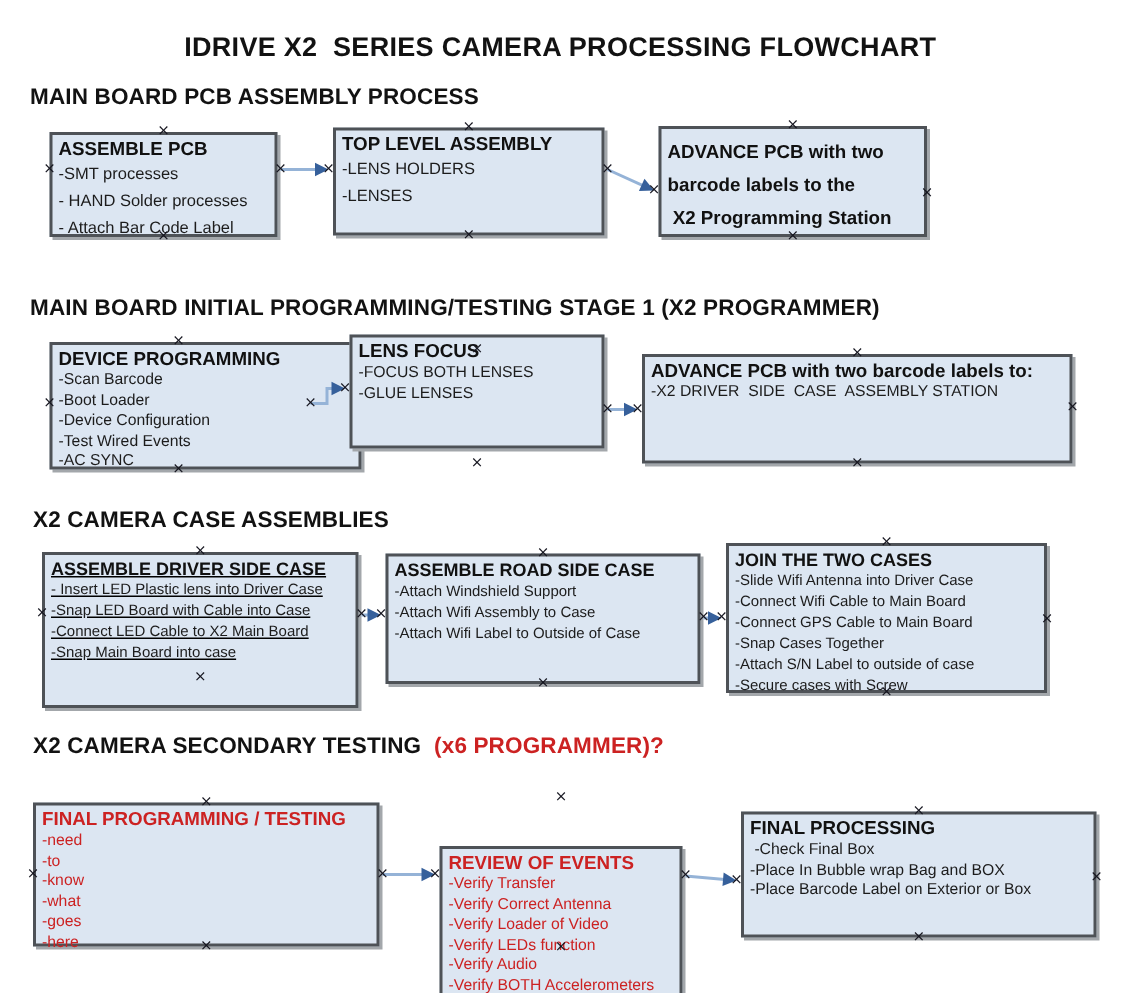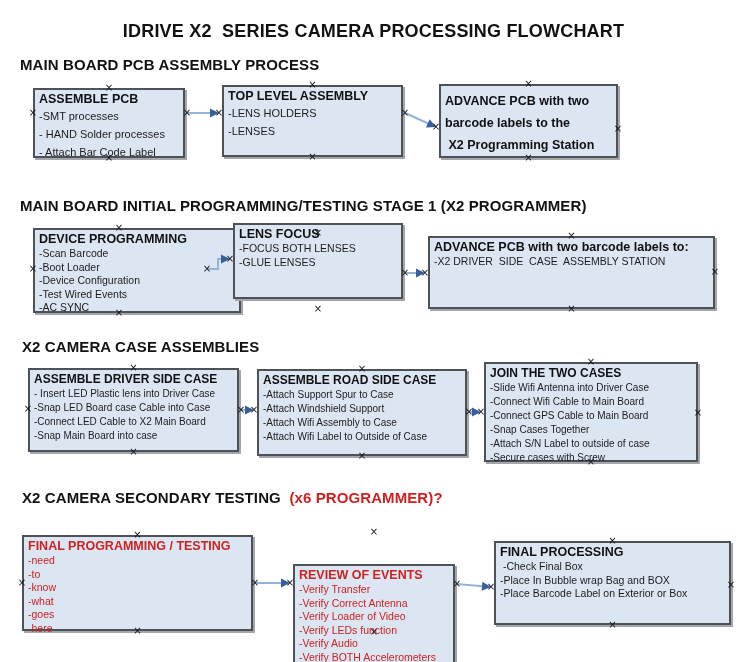--- a/index.html
+++ b/index.html
@@ -124,33 +124,32 @@
       <div class="box-item">-X2 DRIVER  SIDE  CASE  ASSEMBLY STATION</div>
     </div>
     <span class="handle" style="left: 571.5px; top: 236px;">×</span>
     <span class="handle" style="left: 571.5px; top: 309px;">×</span>
     <span class="handle" style="left: 715px; top: 272px;">×</span>
     <span class="handle" style="left: 207px; top: 269px;">×</span>
     <span class="handle" style="left: 230px; top: 259px;">×</span>
     <span class="handle" style="left: 405px; top: 273px;">×</span>
     <span class="handle" style="left: 425px; top: 273px;">×</span>
     <div class="section-heading" style="left: 22px; top: 338px;"><span>X2 CAMERA CASE ASSEMBLIES</span><span class="accent"></span></div>
-    <div class="flow-box s2" style="left: 28px; top: 368px; width: 211px; height: 84px;">
+    <div class="flow-box s2" style="left: 28px; top: 368px; width: 211px; height: 104px; text-decoration: underline;">
       <div class="box-title">ASSEMBLE DRIVER SIDE CASE</div>
       <div class="box-item">- Insert LED Plastic lens into Driver Case</div>
-      <div class="box-item">-Snap LED Board case Cable into Case</div>
+      <div class="box-item">-Snap LED Board with Cable into Case</div>
       <div class="box-item">-Connect LED Cable to X2 Main Board</div>
       <div class="box-item">-Snap Main Board into case</div>
     </div>
     <span class="handle" style="left: 133.5px; top: 368px;">×</span>
     <span class="handle" style="left: 133.5px; top: 452px;">×</span>
     <span class="handle" style="left: 28px; top: 409px;">×</span>
     <div class="flow-box s2" style="left: 257px; top: 369px; width: 210px; height: 87px;">
       <div class="box-title">ASSEMBLE ROAD SIDE CASE</div>
-      <div class="box-item">-Attach Support Spur to Case</div>
       <div class="box-item">-Attach Windshield Support</div>
       <div class="box-item">-Attach Wifi Assembly to Case</div>
       <div class="box-item">-Attach Wifi Label to Outside of Case</div>
     </div>
     <span class="handle" style="left: 362px; top: 369px;">×</span>
     <span class="handle" style="left: 362px; top: 456px;">×</span>
     <div class="flow-box s2" style="left: 484px; top: 362px; width: 214px; height: 100px;">
       <div class="box-title">JOIN THE TWO CASES</div>
       <div class="box-item">-Slide Wifi Antenna into Driver Case</div>
       <div class="box-item">-Connect Wifi Cable to Main Board</div>

